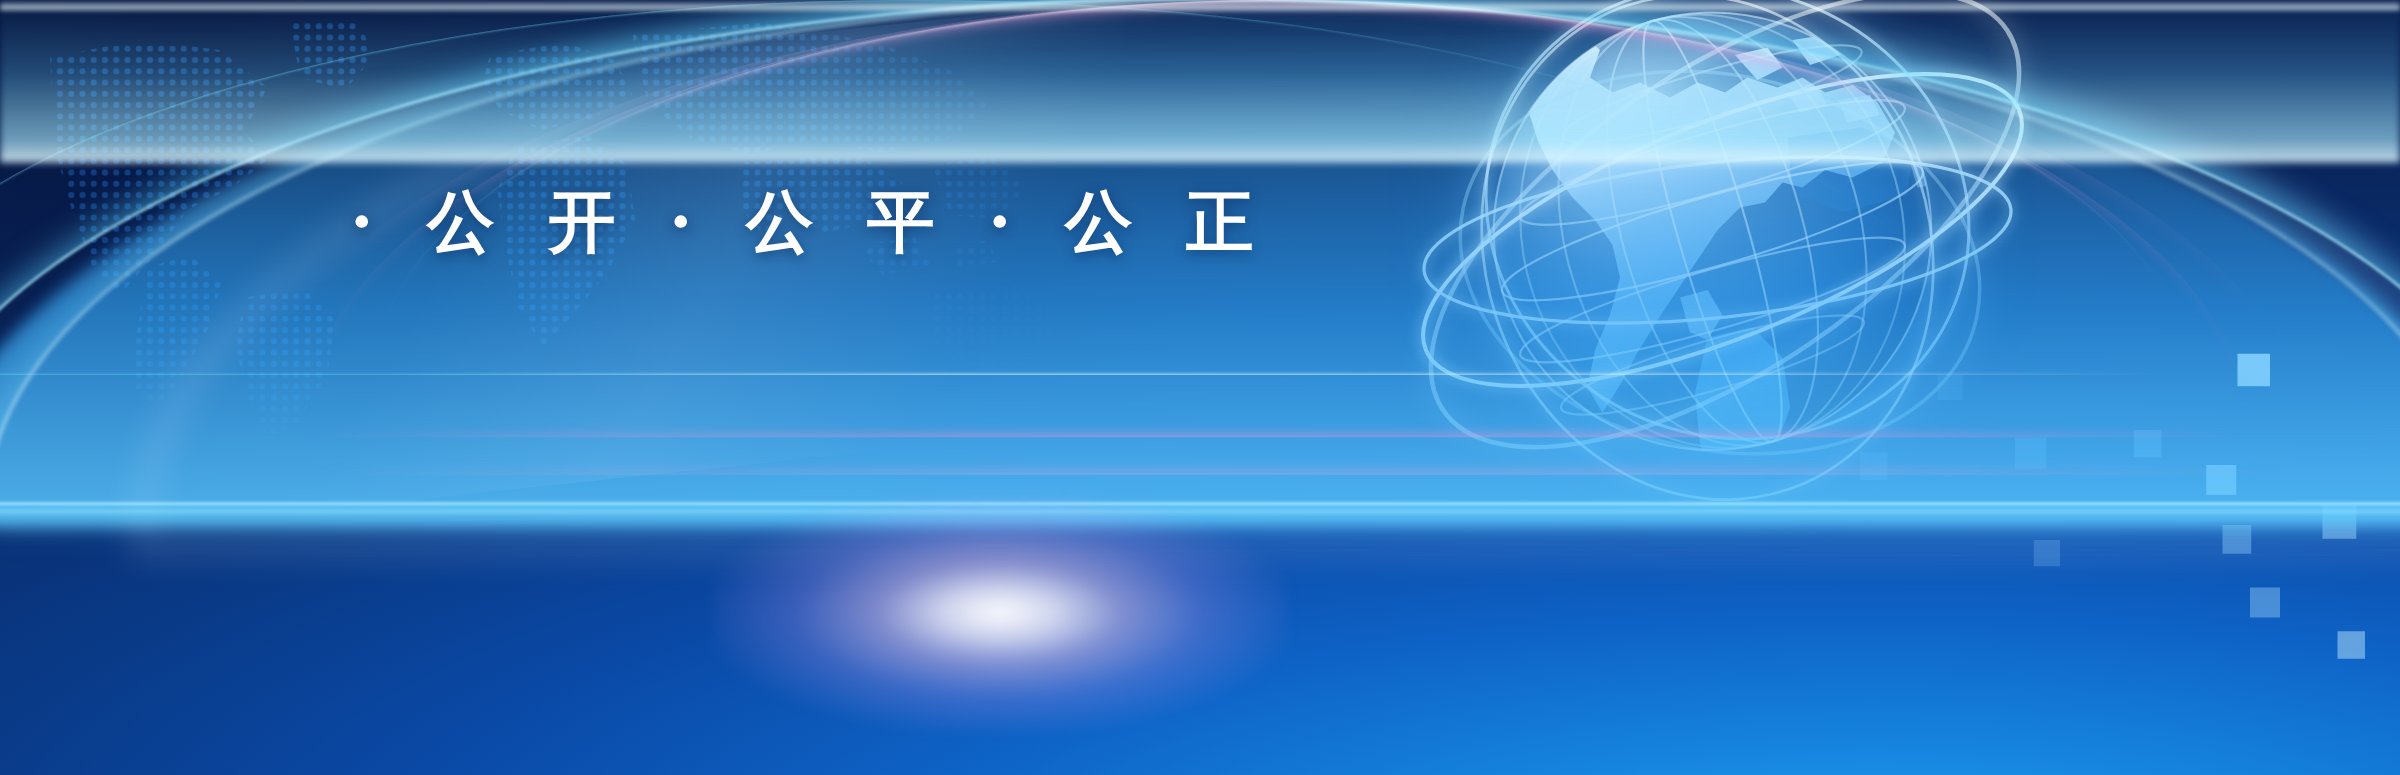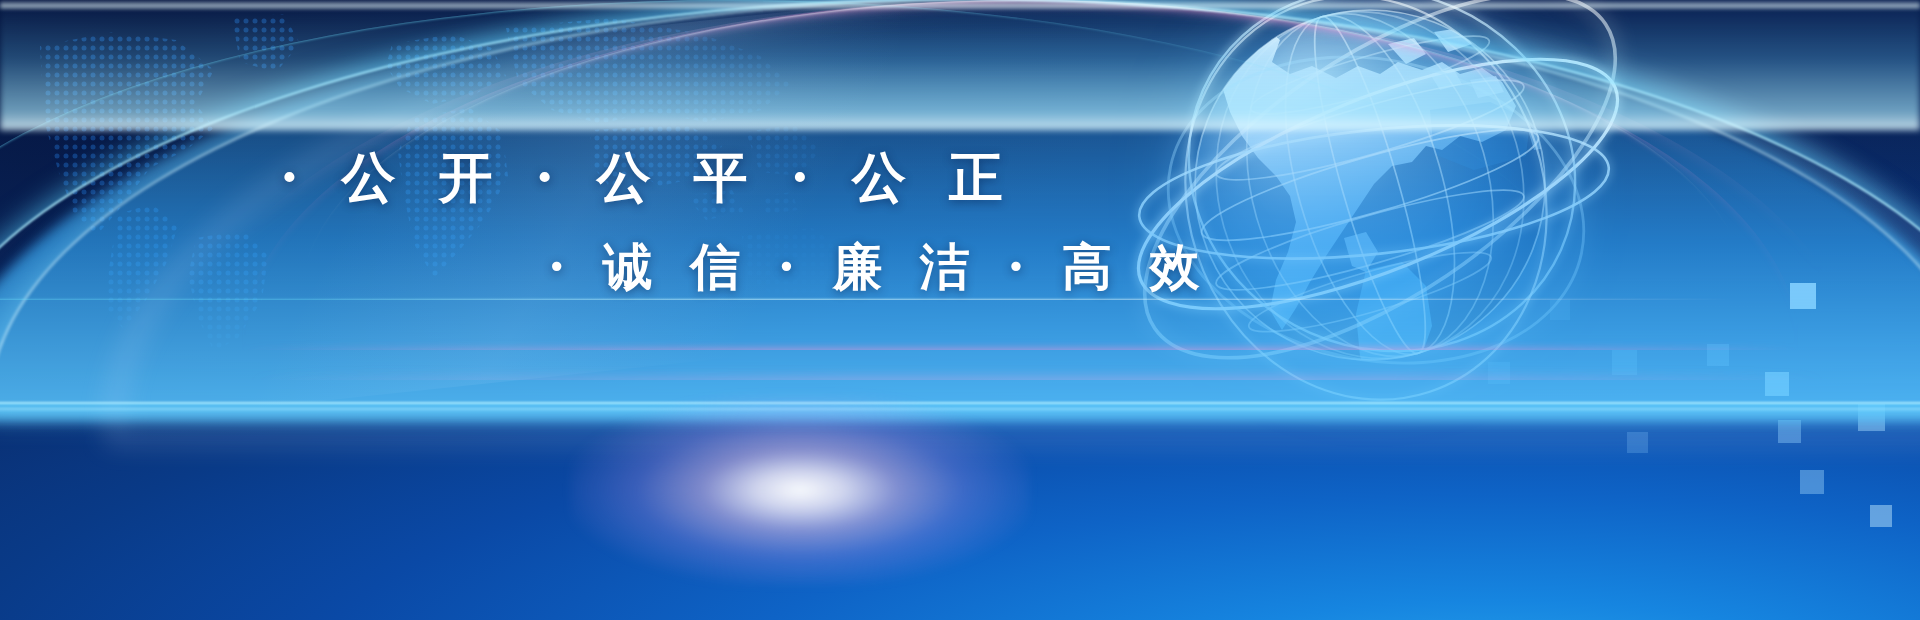--- a/index.html
+++ b/index.html
@@ -306,16 +306,15 @@
   <div class="layer" id="wave-rim"></div>
   <div class="layer" id="wave-cyanline"></div>
   <div class="layer" id="wave-white"></div>
   <div class="layer" id="wave-hotspot"></div>
   <div class="layer" id="wave-bottomglow"></div>
   <div class="layer" id="wave-bottomedge"></div>
   <div class="layer" id="sheen"></div>
 
   <div id="slogan">
     <div class="slogan-line" id="slogan-line-1">· 公 开 · 公 平 · 公 正</div>
-    <div class="slogan-line" id="slogan-line-2">· 诚 信 · 廉 洁 · 高 效</div>
   </div>
 
 </div>
 
 </body></html>

